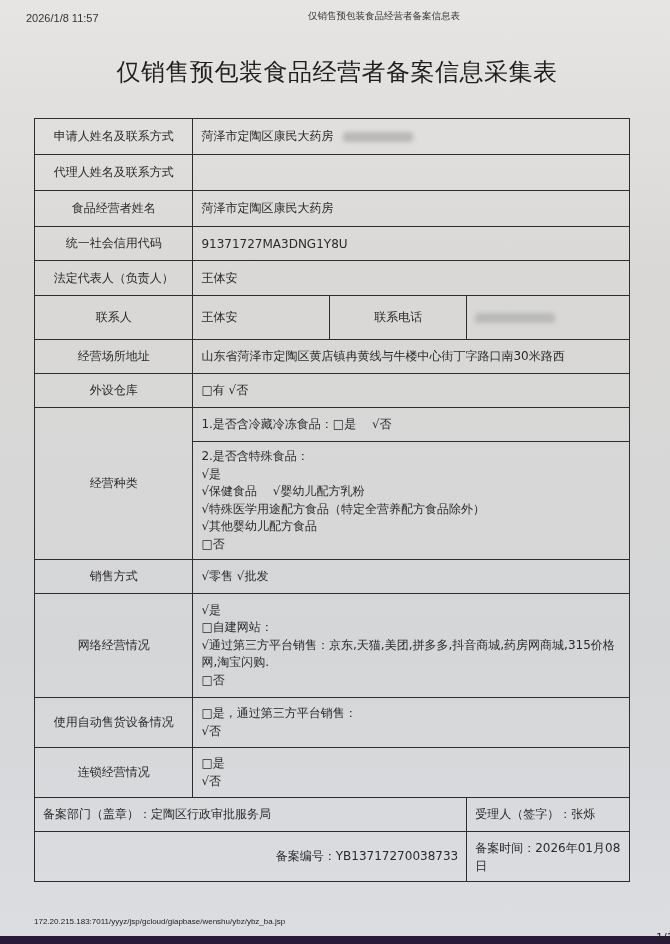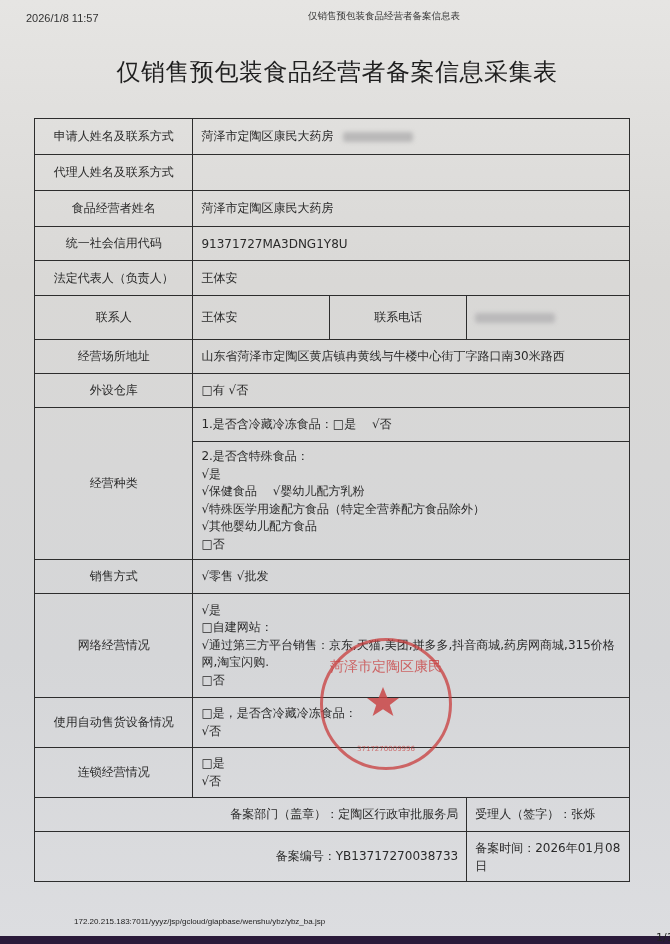--- a/index.html
+++ b/index.html
@@ -21,21 +21,21 @@
   table.form {
     position:absolute; left:34px; top:118px; width:596px;
     border-collapse:collapse; font-size:12px; color:#2a2a2a;
   }
   table.form td { border:1.4px solid #2d2d2d; padding:0 8px; vertical-align:middle; }
   td.lbl { width:148px; text-align:center; }
   td.val { text-align:left; }
   .blur { display:inline-block; width:70px; height:10px; background:#b9b8b8; filter:blur(2px); vertical-align:middle; margin-left:10px; border-radius:3px; }
   .blur2 { display:inline-block; width:80px; height:10px; background:#bab9ba; filter:blur(2px); vertical-align:middle; border-radius:3px; }
   .line { line-height:17.5px; }
-  .foot-url { position:absolute; left:34px; top:917px; font-size:8px; color:#222; font-family:"Liberation Sans",sans-serif;margin-left:40px; }
+  .foot-url { position:absolute; left:34px; top:917px; font-size:8px; color:#222; font-family:"Liberation Sans",sans-serif; }
   .foot-page { position:absolute; left:656px; top:931px; font-size:11px; color:#222; }
   .stamp {
     position:absolute; left:320px; top:638px; width:126px; height:126px;
     border:3px solid rgba(200,60,60,0.75); border-radius:50%;
     pointer-events:none;
   }
   .stamp svg { position:absolute; left:0; top:0; }
 </style>
 </head>
 <body>
@@ -104,45 +104,38 @@
       <td class="val" colspan="3">
         <div class="line">√是</div>
         <div class="line">□自建网站：</div>
         <div class="line">√通过第三方平台销售：京东,天猫,美团,拼多多,抖音商城,药房网商城,315价格网,淘宝闪购.</div>
         <div class="line">□否</div>
       </td>
     </tr>
     <tr style="height:50px">
       <td class="lbl">使用自动售货设备情况</td>
       <td class="val" colspan="3">
-        <div class="line">□是，是否含冷藏冷冻食品：</div>
+        <div class="line">□是，通过第三方平台销售：</div>
         <div class="line">√否</div>
       </td>
     </tr>
     <tr style="height:50px">
       <td class="lbl">连锁经营情况</td>
       <td class="val" colspan="3">
         <div class="line">□是</div>
         <div class="line">√否</div>
       </td>
     </tr>
     <tr style="height:34px">
-      <td colspan="3" style="text-align:right">备案部门（盖章）：定陶区行政审批服务局</td>
+      <td colspan="3" style="text-align:left">备案部门（盖章）：定陶区行政审批服务局</td>
       <td class="val" style="width:150px">受理人（签字）：张烁</td>
     </tr>
     <tr style="height:50px">
       <td colspan="3" style="text-align:right">备案编号：YB13717270038733</td>
       <td class="val" style="line-height:18px">备案时间：2026年01月08日</td>
     </tr>
   </tbody>
     </table>
 
-  <div class="stamp">
-    <svg width="126" height="126" viewBox="0 0 126 126">
-      <polygon points="60,46 64.5,57 76,57 66.8,64 70.4,75 60,68.3 49.6,75 53.2,64 44,57 55.5,57" fill="rgba(200,60,60,0.8)"></polygon>
-      <text x="63" y="30" text-anchor="middle" font-size="14" fill="rgba(200,60,60,0.75)" font-family="DejaVu Sans, sans-serif">菏泽市定陶区康民</text>
-      <text x="63" y="110" text-anchor="middle" font-size="7" fill="rgba(200,60,60,0.7)" font-family="DejaVu Sans, sans-serif">3717270009996</text>
-    </svg>
-  </div>
 
   <div class="foot-url">172.20.215.183:7011/yyyz/jsp/gcloud/giapbase/wenshu/ybz/ybz_ba.jsp</div>
   <div class="foot-page">1/1</div>
 </div>
 
 </body></html>

